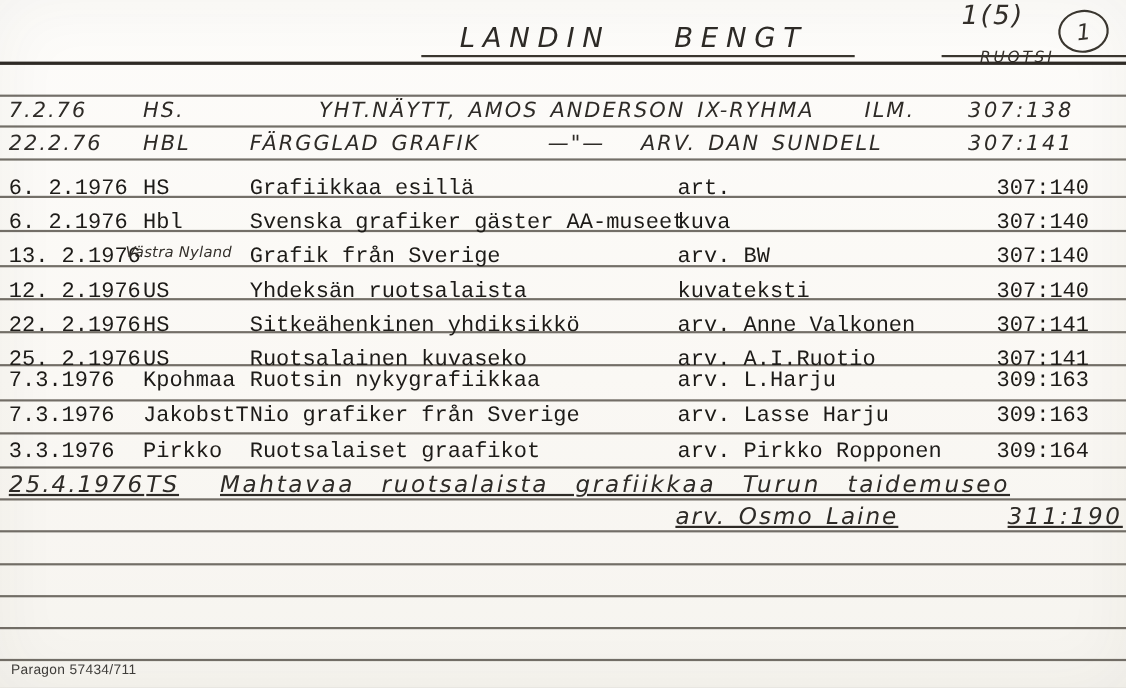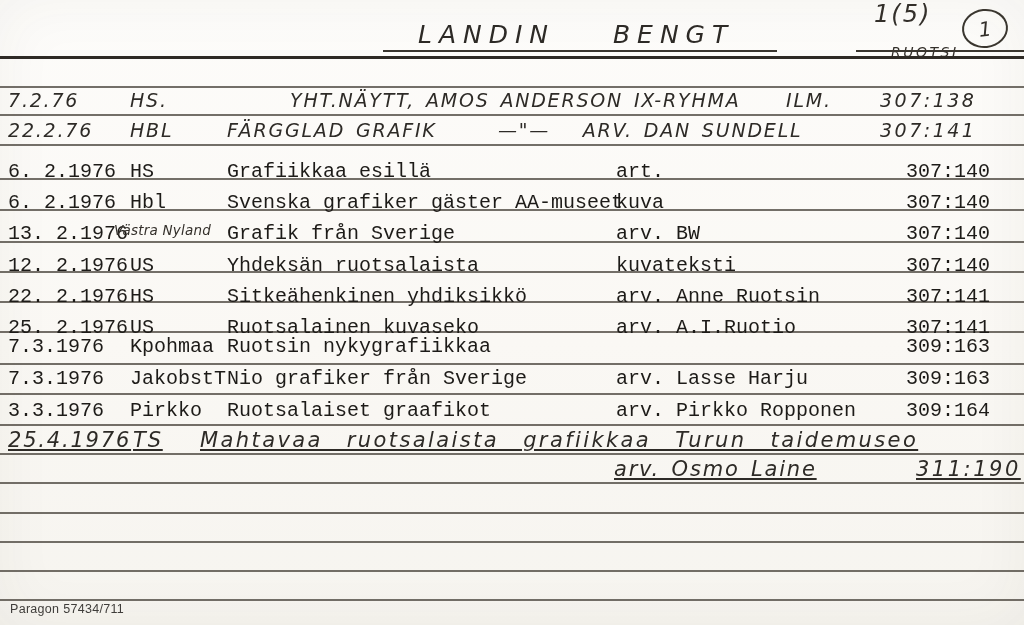--- a/index.html
+++ b/index.html
@@ -145,34 +145,35 @@
     <span class="cell c-date">12. 2.1976</span>
     <span class="cell c-source">US</span>
     <span class="cell c-note">kuvateksti</span>
     <span class="cell c-title">Yhdeksän ruotsalaista</span>
     <span class="cell c-number">307:140</span>
   </div>
       <div class="row row-6 typed">
     <span class="cell c-date">22. 2.1976</span>
     <span class="cell c-source">HS</span>
     <span class="cell c-title">Sitkeähenkinen yhdiksikkö</span>
-    <span class="cell c-note">arv. Anne Ruotsin</span>
+    <span class="cell c-note">arv. Anne Valkonen</span>
     <span class="cell c-number">307:141</span>
   </div>
       <div class="row row-7 typed">
     <span class="cell c-date">25. 2.1976</span>
     <span class="cell c-source">US</span>
     <span class="cell c-title">Ruotsalainen kuvaseko</span>
     <span class="cell c-note">arv. A.I.Ruotio</span>
     <span class="cell c-number">307:141</span>
   </div>
       <div class="row row-8 typed">
     <span class="cell c-date">7.3.1976</span>
     <span class="cell c-source">Kpohmaa</span>
     <span class="cell c-title">Ruotsin nykygrafiikkaa</span>
+    <span class="cell c-note">arv. L.Harju</span>
     <span class="cell c-number">309:163</span>
   </div>
       <div class="row row-9 typed">
     <span class="cell c-date">7.3.1976</span>
     <span class="cell c-source">JakobstT</span>
     <span class="cell c-title">Nio grafiker från Sverige</span>
     <span class="cell c-note">arv. Lasse Harju</span>
     <span class="cell c-number">309:163</span>
   </div>
       <div class="row row-10 typed">

